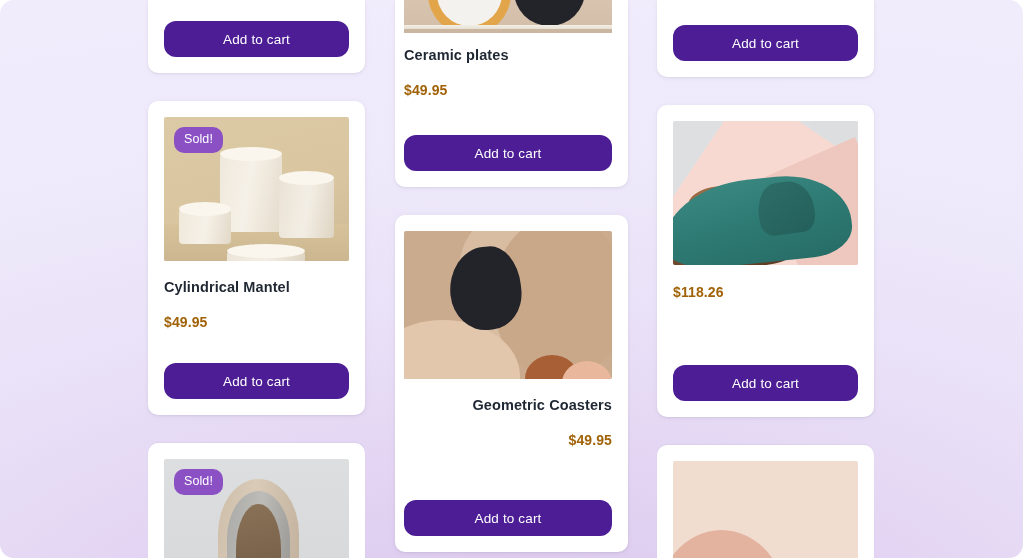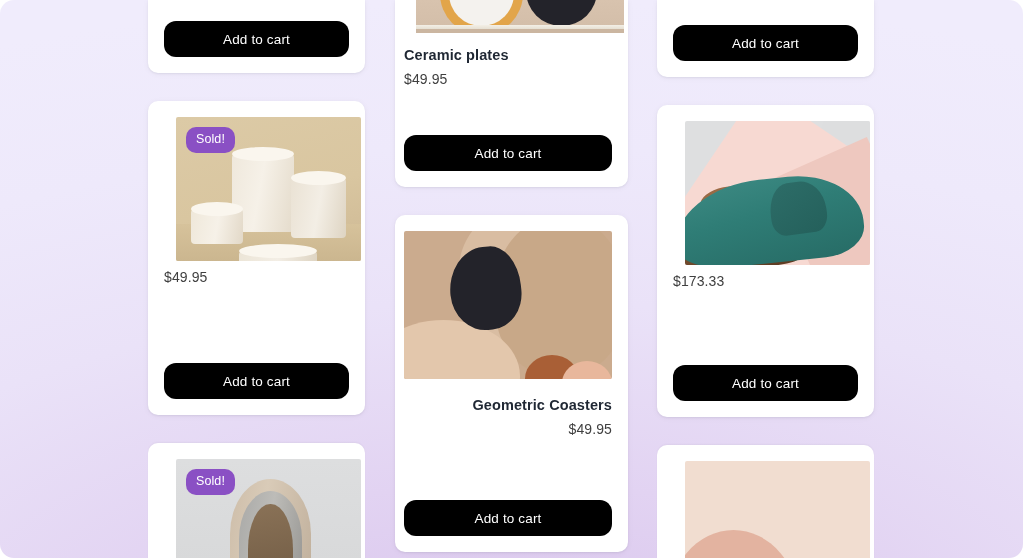--- a/index.html
+++ b/index.html
@@ -48,21 +48,20 @@
   #col-mid   .card { width: 233px; padding-left: 9px; }
   #col-right .card { width: 217px; }
 
   .card-media {
     position: relative;
     width: 100%;
     height: 144px;
     border-radius: 2px;
     overflow: hidden;
     flex: none;
-    margin-left: 12px;
   }
   #col-mid .card-media { height: 148px; }
 
   .badge {
     position: absolute;
     left: 10px;
     top: 10px;
     background: #8a50c4;
     color: #ffffff;
     font-size: 12.5px;
@@ -74,29 +73,30 @@
   }
 
   .card-title {
     margin-top: 18px;
     font-size: 14.5px;
     font-weight: 700;
     color: #1f2733;
     letter-spacing: .1px;
   }
   .card-price {
-    margin-top: 8px;
+    margin-top: 19px;
     font-size: 14px;
-    color: #404040;
+    color: #a16207;
     letter-spacing: .1px;
+    font-weight: bold;
   }
 
   .btn-cart {
     margin-top: auto;
-    background: #000000;
+    background: #4c1d95;
     color: #ffffff;
     border: 0;
     border-radius: 12px;
     height: 36px;
     font-size: 13.5px;
     font-family: inherit;
     font-weight: 400;
     letter-spacing: .15px;
     cursor: pointer;
     width: 100%;
@@ -291,20 +291,21 @@
       <div class="card-media">
         <div class="art art-mantel">
           <div class="floor"></div>
           <div class="cyl c1"></div>
           <div class="cyl c2"></div>
           <div class="cyl c3"></div>
           <div class="cyl c4"></div>
         </div>
         <span class="badge">Sold!</span>
       </div>
+      <div class="card-title">Cylindrical Mantel</div>
       <div class="card-price">$49.95</div>
       <button class="btn-cart">Add to cart</button>
     </div>
 
     <div class="gap-28"></div>
 
     <div class="card-head">
       <div class="card-media">
         <div class="art art-arch">
           <div class="arch-out"></div>
@@ -366,21 +367,21 @@
           <div class="bg-pink"></div>
           <div class="bg-pink2"></div>
           <div class="sole2"></div>
           <div class="heelpop"></div>
           <div class="sole"></div>
           <div class="shoe-inner"></div>
           <div class="shoe-body"></div>
           <div class="shoe-tongue"></div>
         </div>
       </div>
-      <div class="card-price">$173.33</div>
+      <div class="card-price">$118.26</div>
       <button class="btn-cart">Add to cart</button>
     </div>
 
     <div class="gap-28"></div>
 
     <div class="card-head">
       <div class="card-media">
         <div class="art art-peachbg">
           <div class="blob"></div>
         </div>

